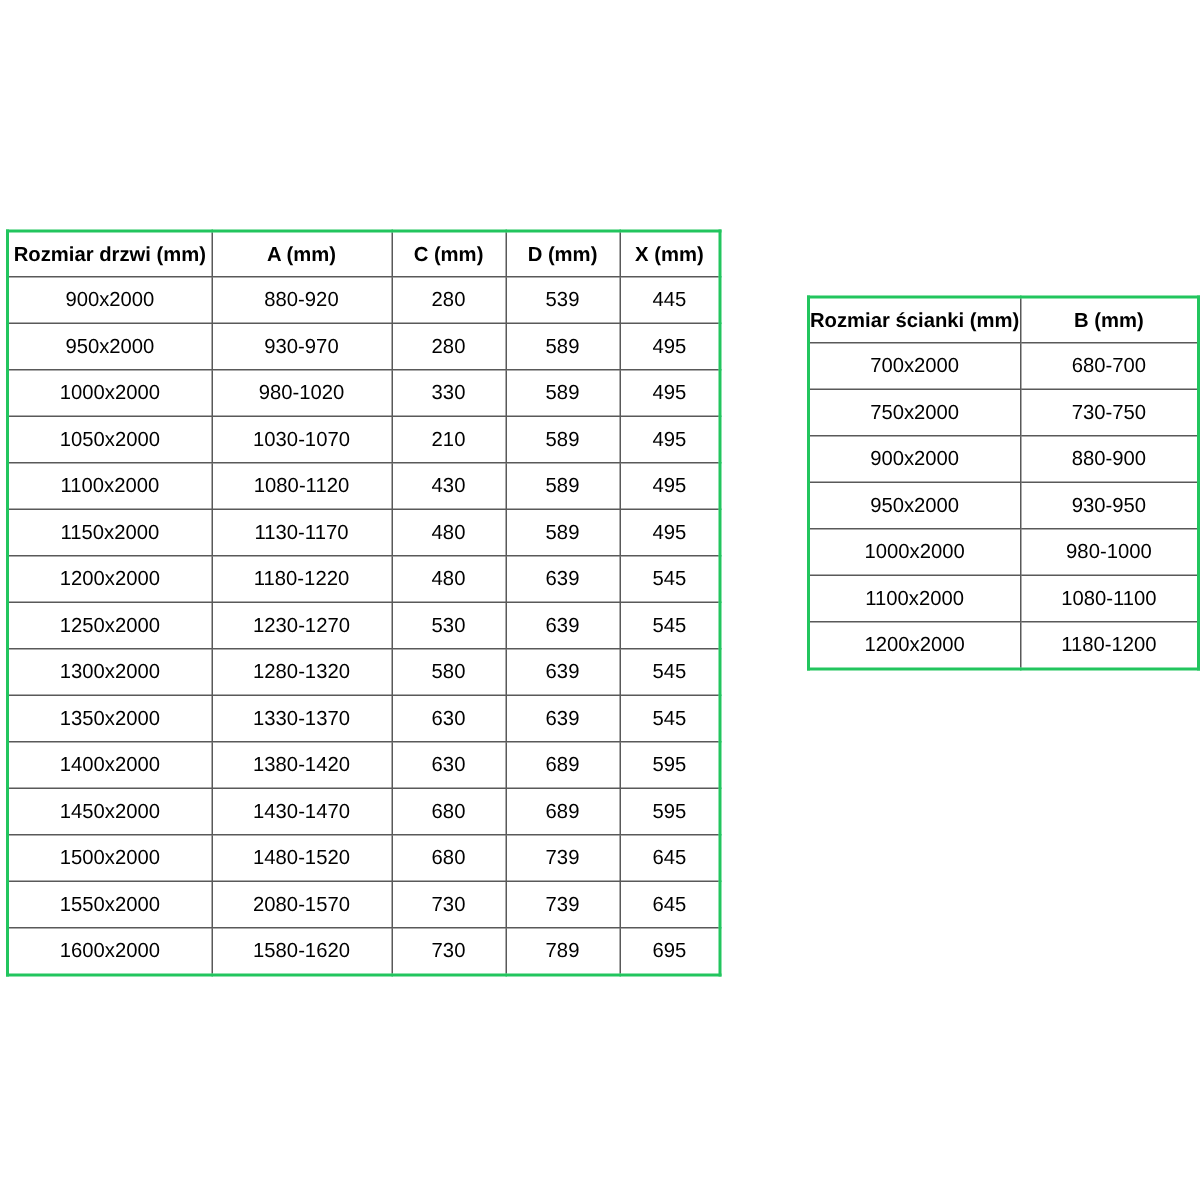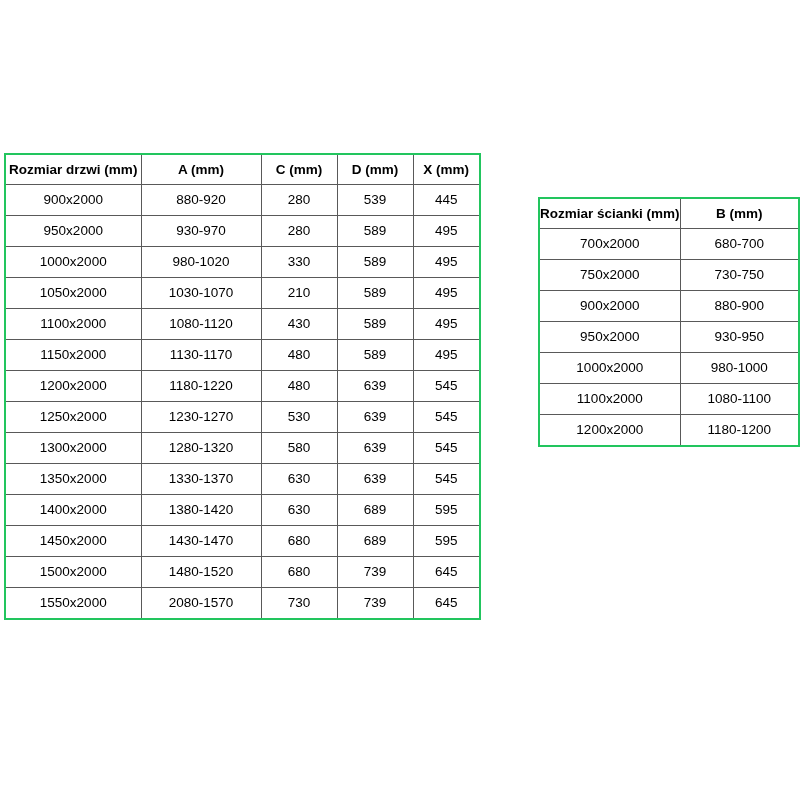--- a/index.html
+++ b/index.html
@@ -162,20 +162,27 @@
         <td>739</td>
         <td>645</td>
       </tr>
       <tr>
         <td>1550x2000</td>
         <td>2080-1570</td>
         <td>730</td>
         <td>739</td>
         <td>645</td>
       </tr>
+      <tr>
+        <td>1600x2000</td>
+        <td>1580-1620</td>
+        <td>730</td>
+        <td>789</td>
+        <td>695</td>
+      </tr>
     </tbody>
 </table>
 
 <table id="wall-table" class="spec-table">
   <colgroup>
     <col style="width:139px">
     <col style="width:120px">
   </colgroup>
   <thead>
     <tr>

